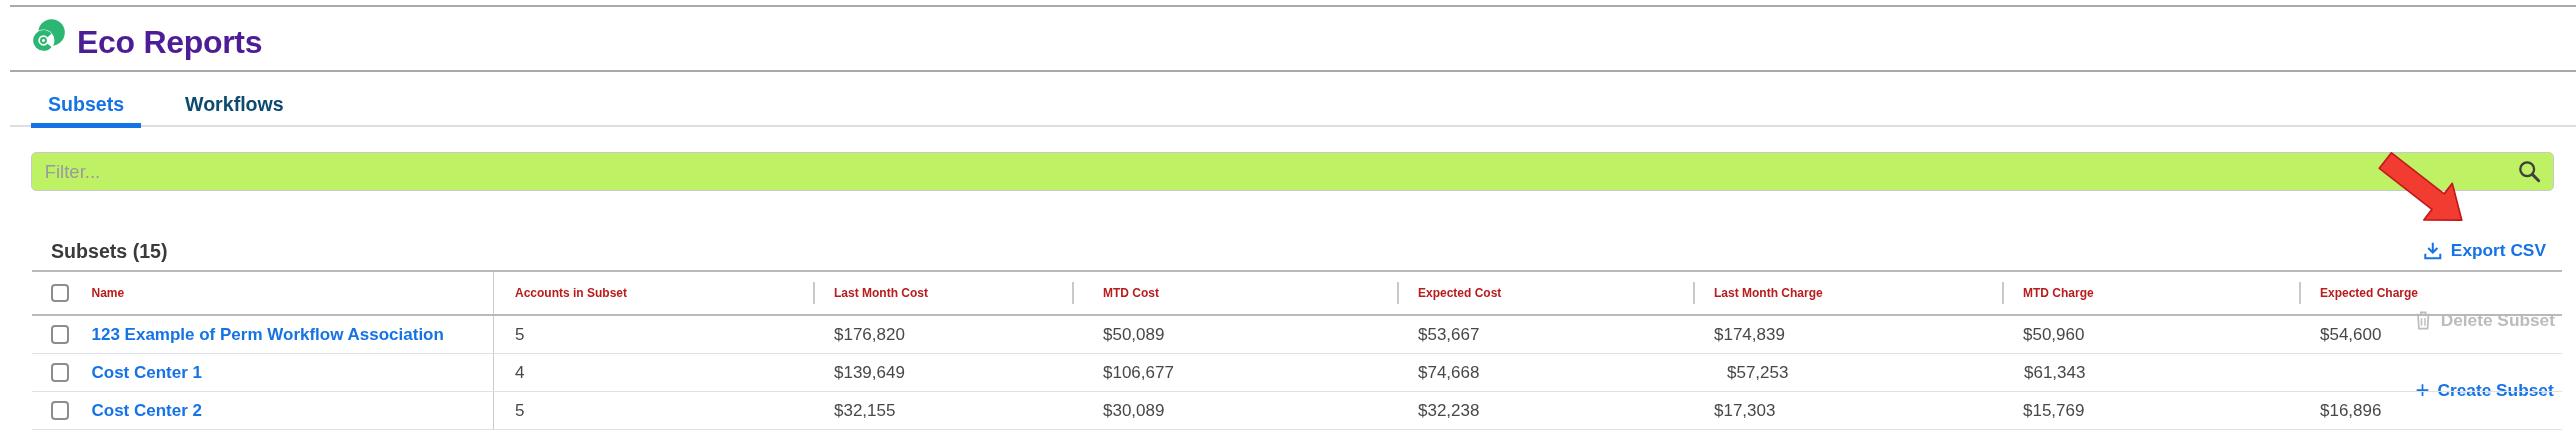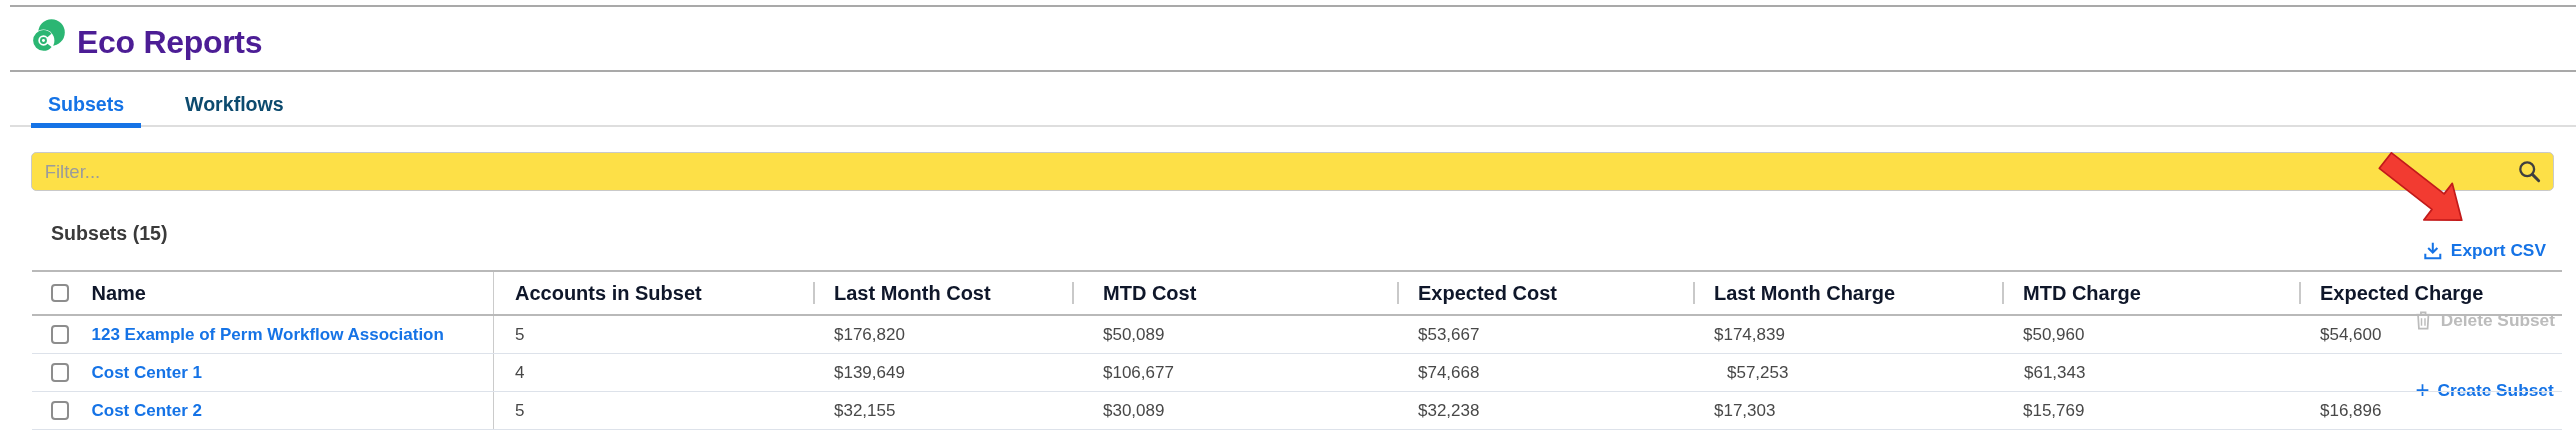--- a/index.html
+++ b/index.html
@@ -18,40 +18,40 @@
   .tabs{position:absolute;left:0;right:0;top:73px;height:58px;padding-left:30px;}
   .tabs .baseline{position:absolute;left:10.4px;right:0;top:52px;height:1.7px;background:#dedede;}
   .tab{position:absolute;top:19.6px;font-size:19.6px;font-weight:600;cursor:pointer;}
   .tab-subsets{left:31px;width:110px;text-align:center;color:#1573e6;}
   .tab-workflows{left:165px;color:#0c4a6e;margin-left:20px;}
   .tab-underline{position:absolute;left:31px;top:50px;width:110px;height:5.2px;background:#1573e6;}
   
   .filter-wrap{position:absolute;left:31px;top:152px;width:2523px;height:39px;}
   .filter-wrap input{
     position:absolute;inset:0;width:100%;height:100%;box-sizing:border-box;
-    border:1.2px solid #c9c9c9;border-radius:5.2px;background:#fde047;
+    border:1.2px solid #c9c9c9;border-radius:5.2px;background:#bef264;
     font-family:"Liberation Sans",sans-serif;font-size:18.5px;color:#555;
     padding:0 46px 0 12.7px;outline:none;
   }
   .filter-wrap input::placeholder{color:#9b9b9b;}
   .search-icon{position:absolute;right:12.7px;top:7.5px;}
   
-  .section-heading{position:absolute;left:51px;top:222px;font-size:19.6px;font-weight:700;color:#3a3a3a;}
+  .section-heading{position:absolute;left:51px;top:240px;font-size:19.6px;font-weight:700;color:#3a3a3a;}
   .actions{position:absolute;right:21px;top:240px;height:28px;display:flex;align-items:center;gap:49px;flex-direction:column;}
   .action{display:flex;align-items:center;gap:8px;font-size:17.3px;font-weight:700;cursor:pointer;white-space:nowrap;}
   .action.blue{color:#1573e6;}
   .action.disabled{color:#bcbcbc;cursor:default;}
   .plus-glyph{font-size:24px;font-weight:400;line-height:17.3px;position:relative;top:-1.2px;}
   
   .table{position:absolute;left:32px;top:270px;width:2530px;}
   .tr{display:flex;box-sizing:border-box;}
   .thead{height:46px;border-top:2.3px solid #b9b9b9;border-bottom:2.3px solid #b9b9b9;}
   .row{height:38px;border-bottom:1.2px solid #dde2ea;}
   .td,.th{display:flex;align-items:center;box-sizing:border-box;flex:none;}
-  .th{font-size:20px;font-weight:700;color:#0f172a;position:relative;}
+  .th{font-size:12px;font-weight:700;color:#b91c1c;position:relative;}
   .td{font-size:17px;font-weight:400;color:#484848;}
   .col-name{width:462px;padding-left:18.5px;border-right:1.2px solid #cbcbcb;}
   .col-acc{width:319px;padding-left:21px;}
   .col-lmc{width:259px;padding-left:21px;}
   .col-mtdc{width:325px;padding-left:31px;border-radius:13px;}
   .col-ec{width:296px;padding-left:21px;}
   .col-lmch{width:309px;padding-left:21px;}
   .col-mtdch{width:297px;padding-left:21px;}
   .col-expch{width:292px;padding-left:21px;}
   .th.sep::before{content:"";position:absolute;left:0;top:9.8px;width:1.7px;height:22px;background:#c9c9c9;}

